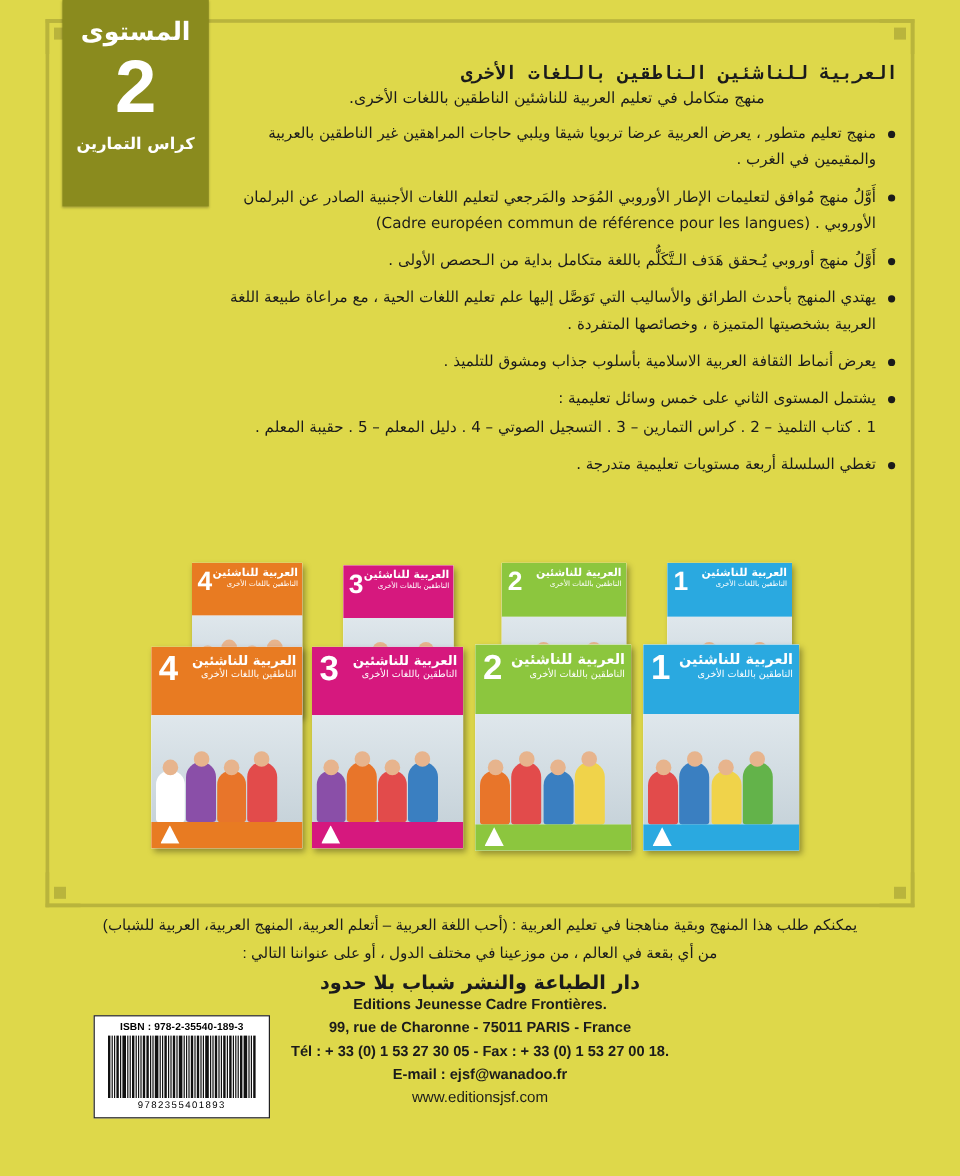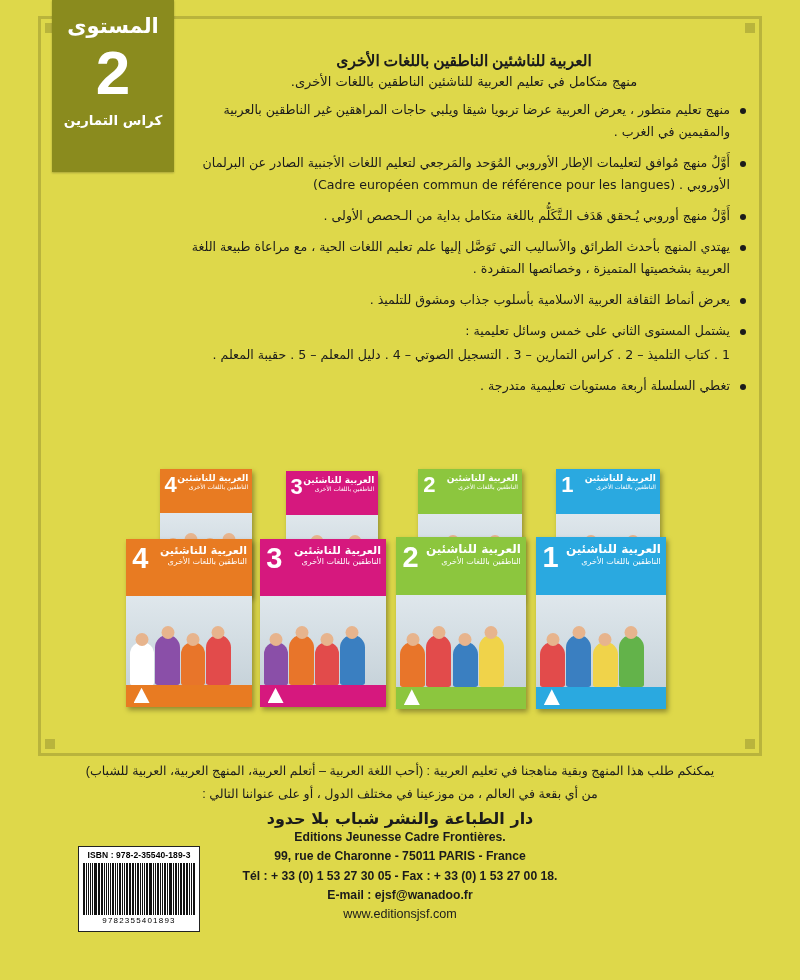--- a/index.html
+++ b/index.html
@@ -66,23 +66,23 @@
 
   
   .content{
     position:absolute;
     left:180px;right:52px;top:52px;
     direction:rtl;
     text-align:right;
     color:#1b1b1b;
   }
   .title{
-    font-family:Liberation Serif, serif;
+    font-family:Liberation Mono, monospace;
     font-size:15.5px;font-weight:bold;
-    text-align:center;
+    text-align:right;
     margin:0 0 4px 0;
   }
   .subtitle{
     font-family:"DejaVu Sans", sans-serif;
     font-size:13px;
     text-align:center;
     margin:0 0 10px 0;
   }
   ul.bullets{
     list-style:none;margin:0;padding:0;
@@ -172,21 +172,21 @@
     font-size:12.2px;font-weight:bold;line-height:1.6;
   }
   .bottom .site{
     font-family:"Liberation Sans", sans-serif;
     font-size:12.6px;margin-top:1px;
   }
 
   
   .isbn-box{
     position:absolute;left:78px;bottom:48px;
-    width:122px;height:86px;
+    width:147px;height:86px;
     background:#fff;border:1px solid #222;
     padding:3px 4px;box-sizing:border-box;
   }
   .isbn-box .isbn-txt{
     font-family:"Liberation Sans", sans-serif;
     font-size:8.5px;font-weight:bold;text-align:center;letter-spacing:.1px;
   }
   .bars{
     margin-top:3px;height:52px;display:flex;align-items:stretch;gap:1px;
     justify-content:center;

